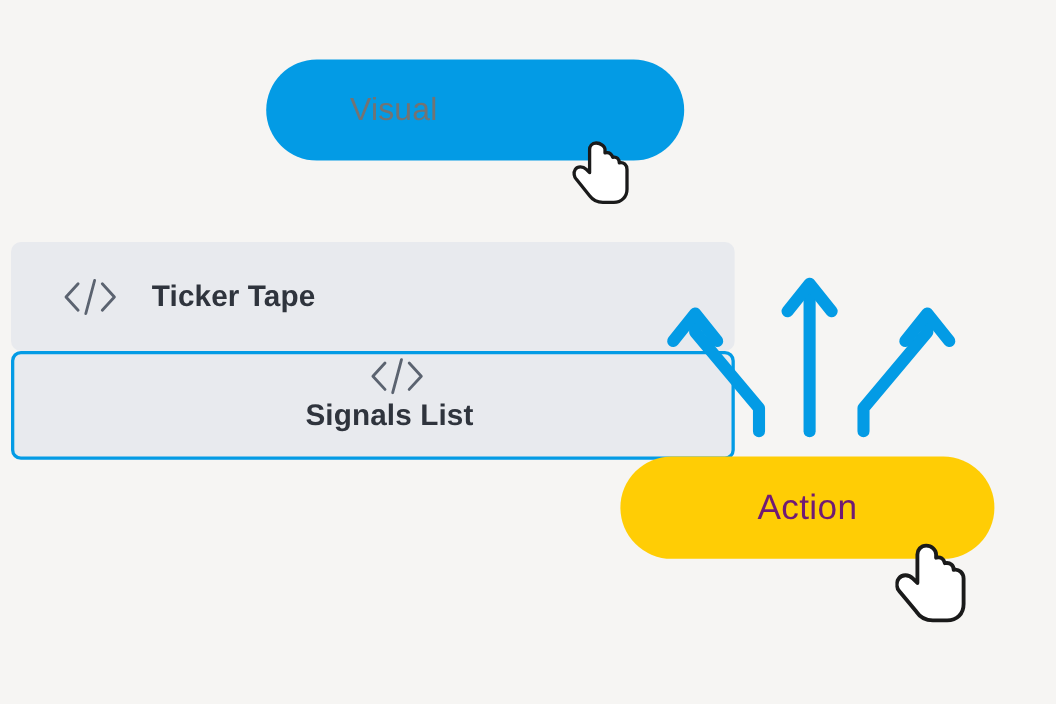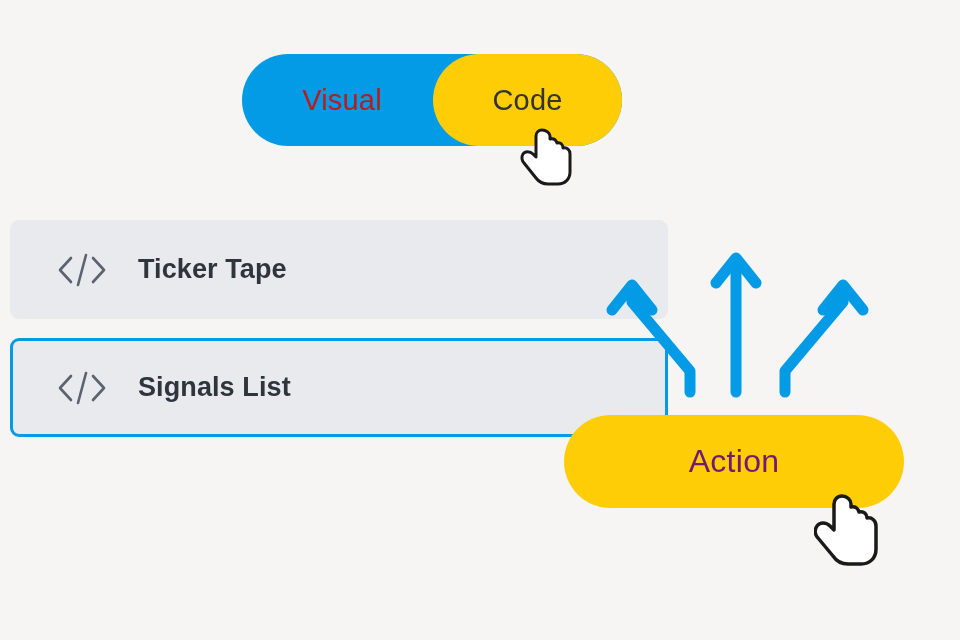--- a/index.html
+++ b/index.html
@@ -43,54 +43,54 @@
     height: 92px;
     display: flex;
     align-items: center;
     justify-content: center;
     font-size: 29px;
     letter-spacing: 0.2px;
     white-space: nowrap;
     user-select: none;
   }
   .toggle-seg.visual {
-    left: 0;
+    left: 16px;
     width: 200px;
-    color: #b91c1c;
+    color: #737373;
   }
   .toggle-seg.code {
     left: 433px;
     left: 191px;
     width: 189px;
     border-radius: 46px;
     background: #ffcd05;
     color: #333333;
   }
 
   
   .option-list {
     position: absolute;
     left: 10px;
     top: 220px;
     width: 658px;
   }
   .option-row {
     position: relative;
     height: 99px;
-    margin-bottom: 19px;
     border-radius: 9px;
     background: #e8eaee;
     display: flex;
     align-items: center;
     box-sizing: border-box;
     border: 3px solid transparent;
   }
   .option-row.selected {
     border-color: #039be5;
     background: #e8eaee;
+    flex-direction: column;
   }
   .code-icon {
     margin-left: 43px;
     width: 52px;
     height: 40px;
     flex: none;
     color: #5b6370;
     display: block;
   }
   .option-label {
@@ -141,23 +141,20 @@
 </head>
 <body>
 
 <div id="stage">
 
   <div class="toggle">
     <div class="toggle-track"></div>
     <div class="toggle-seg visual">
       <span>Visual</span>
     </div>
-    <div class="toggle-seg code" style="left:433px; width:189px; margin-left:-242px;">
-      <span>Code</span>
-    </div>
   </div>
 
   <div class="option-list">
 
     <div class="option-row">
       <svg class="code-icon" viewBox="0 0 52 40" fill="none">
         <path d="M15 8 L4 20 L15 32" stroke="currentColor" stroke-width="2.6" stroke-linecap="round" stroke-linejoin="round"></path>
         <path d="M37 8 L48 20 L37 32" stroke="currentColor" stroke-width="2.6" stroke-linecap="round" stroke-linejoin="round"></path>
         <path d="M30 5 L22 35" stroke="currentColor" stroke-width="2.6" stroke-linecap="round"></path>
       </svg>

